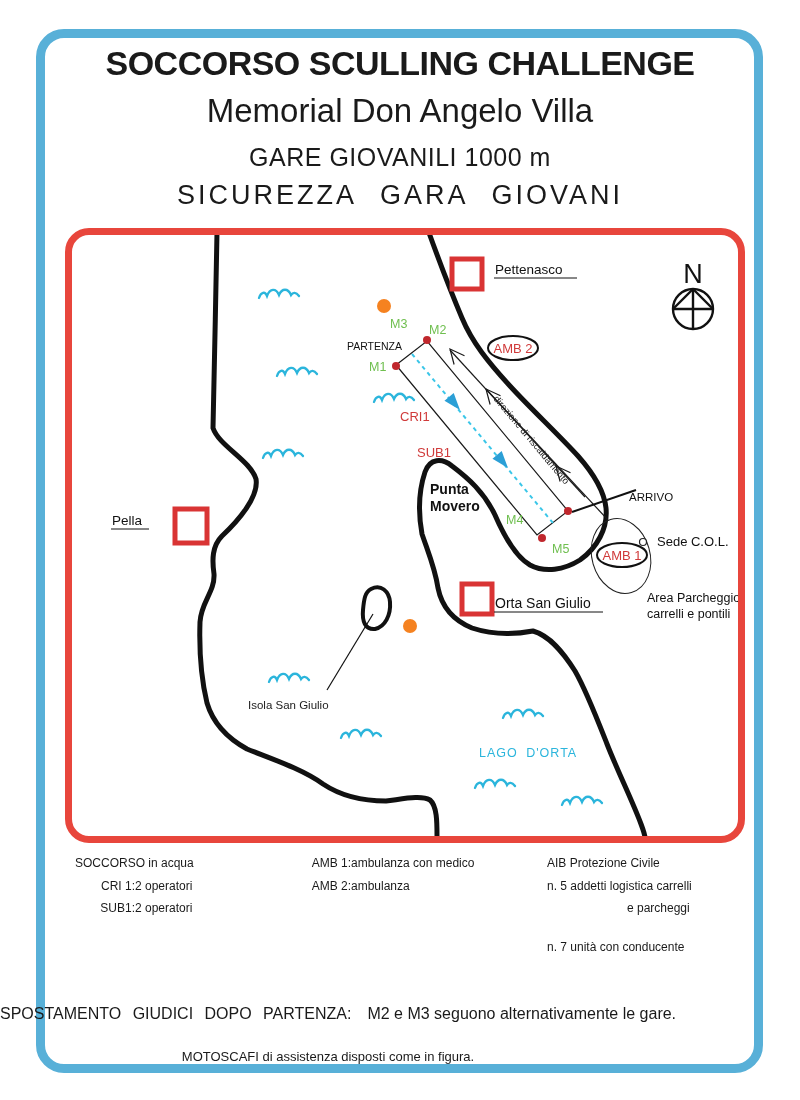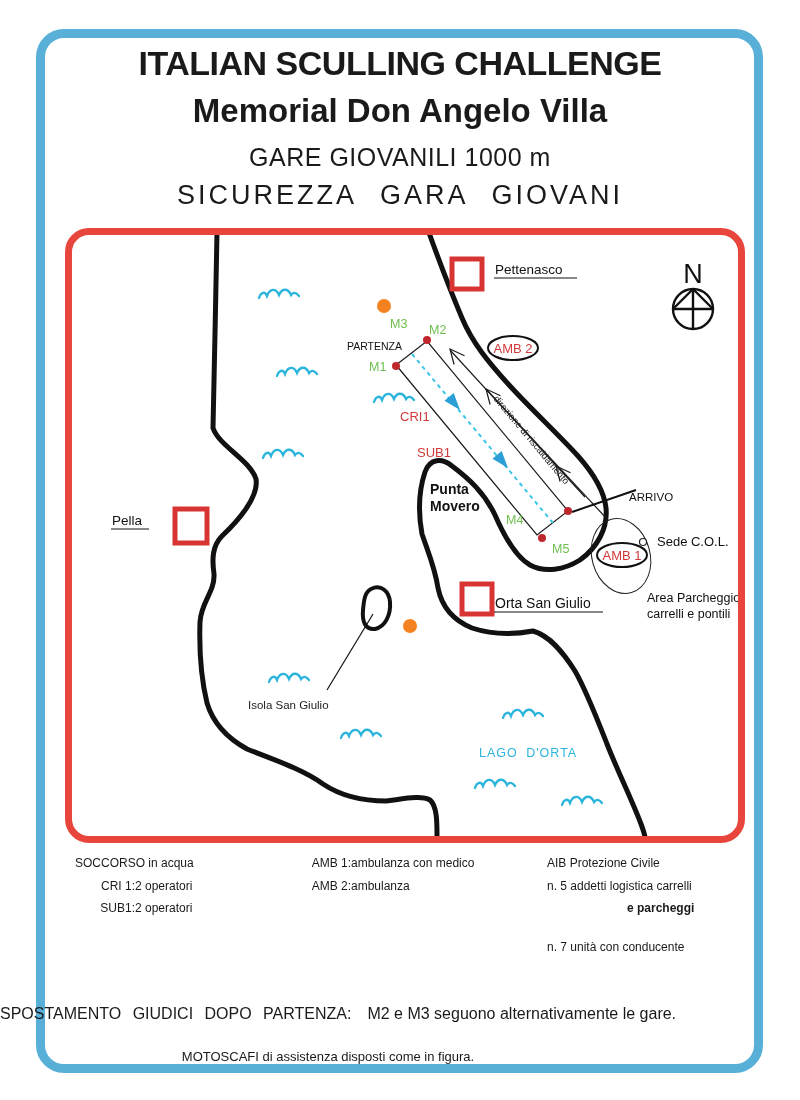--- a/index.html
+++ b/index.html
@@ -7,51 +7,51 @@
     width:800px;height:1100px;position:relative;background:#ffffff;
     font-family:"Liberation Sans",sans-serif;color:#1a1a1a;overflow:hidden;
   }
   .frame{
     position:absolute;left:36px;top:29px;width:727px;height:1044px;
     box-sizing:border-box;border:9px solid #58b0d8;border-radius:28px;
   }
   
   .hdr{position:absolute;left:0;width:800px;text-align:center;white-space:nowrap;}
   .hdr.title{top:44px;font-size:34px;font-weight:700;letter-spacing:-.5px;}
-  .hdr.subtitle{top:92px;font-size:33px;font-weight:700;}
+  .hdr.subtitle{top:92px;font-size:33px;font-weight:400;}
   .hdr.event{top:143px;font-size:25px;font-weight:400;letter-spacing:.5px;}
   .hdr.section{top:180px;font-size:27px;font-weight:400;letter-spacing:3px;word-spacing:14px;}
   
   .map-svg{position:absolute;left:65px;top:228px;width:680px;height:615px;}
   .map-border{
     position:absolute;left:65px;top:228px;width:680px;height:615px;
     box-sizing:border-box;border:7px solid #e8463c;border-radius:24px;pointer-events:none;
   }
   svg text{font-family:"Liberation Sans",sans-serif;}
   
   .legend{position:absolute;font-size:12px;line-height:22.5px;white-space:nowrap;}
   .leg-row{display:flex;text-align:right;}
   .leg-label{width:60px;}
   .col1{left:75px;top:852px;}
   .col2{left:287px;top:852px;}
   .col2 .leg-label{width:64px;}
   .col3{left:547px;top:852px;}
-  .indent{padding-left:80px;font-weight:bold;}
+  .indent{padding-left:80px;}
   .moto{left:547px;top:936px;}
   
   .foot1{position:absolute;left:0;top:1005px;width:660px;text-align:center;font-size:16px;white-space:nowrap;}
   .foot1 .part1{word-spacing:7px;margin-right:16px;}
   .foot2{position:absolute;left:0;top:1049px;width:656px;text-align:center;font-size:13px;}
 </style>
 </head>
 <body>
 
 <div class="frame"></div>
 
-<div class="hdr title">ITALIAN SCULLING CHALLENGE</div>
+<div class="hdr title">SOCCORSO SCULLING CHALLENGE</div>
 <div class="hdr subtitle">Memorial Don Angelo Villa</div>
 <div class="hdr event">GARE GIOVANILI 1000 m</div>
 <div class="hdr section">SICUREZZA GARA GIOVANI</div>
 
 <svg class="map-svg" viewBox="65 228 680 615" xmlns="http://www.w3.org/2000/svg">
   <defs>
     <path id="wave" d="M1,12 C3,6 7,5 9,10 C12,2 18,2 21,9 C24,2 30,2 33,9 C35,6 38,6 41,10" fill="none" stroke="#2bb5dc" stroke-width="2.3" stroke-linecap="round"></path>
     <polygon id="barrow" points="0,0 -17,-6 -17,6" fill="#2b9fd6"></polygon>
   </defs>
 

